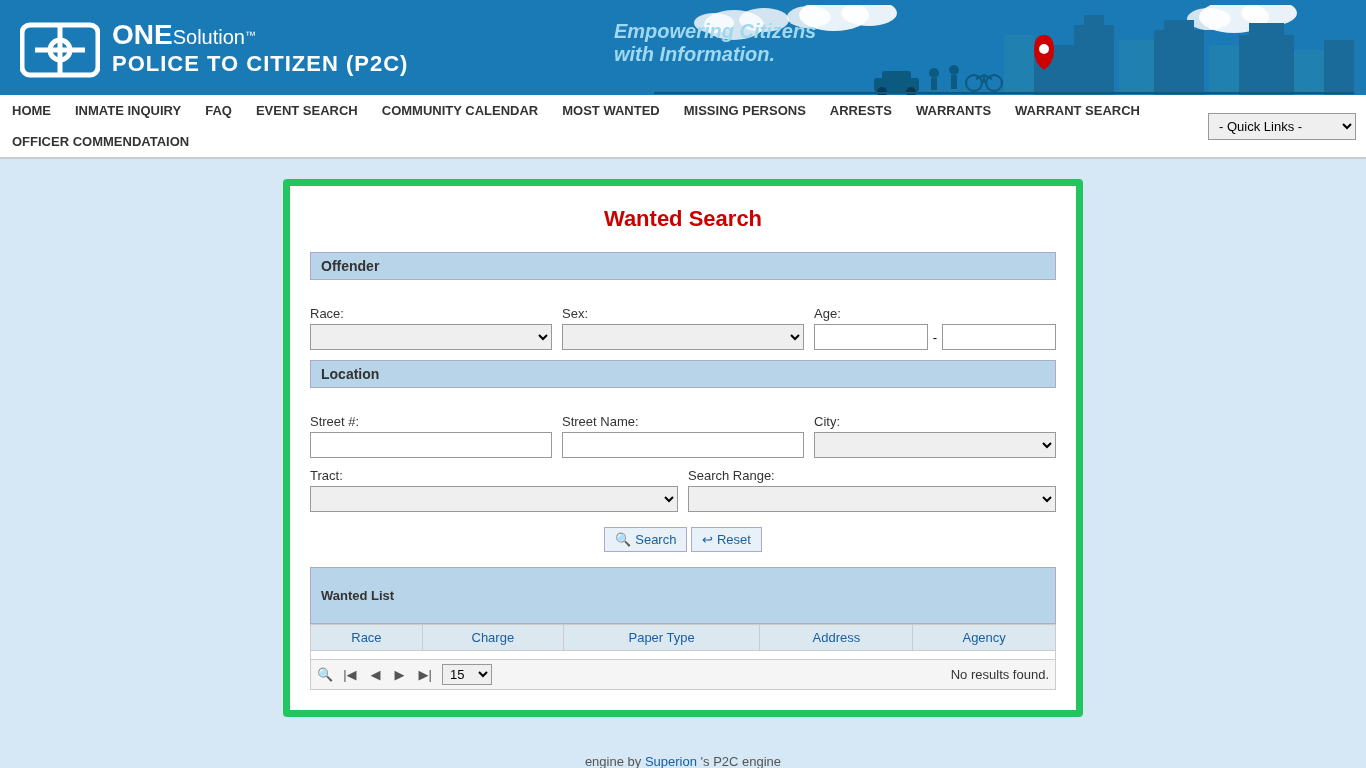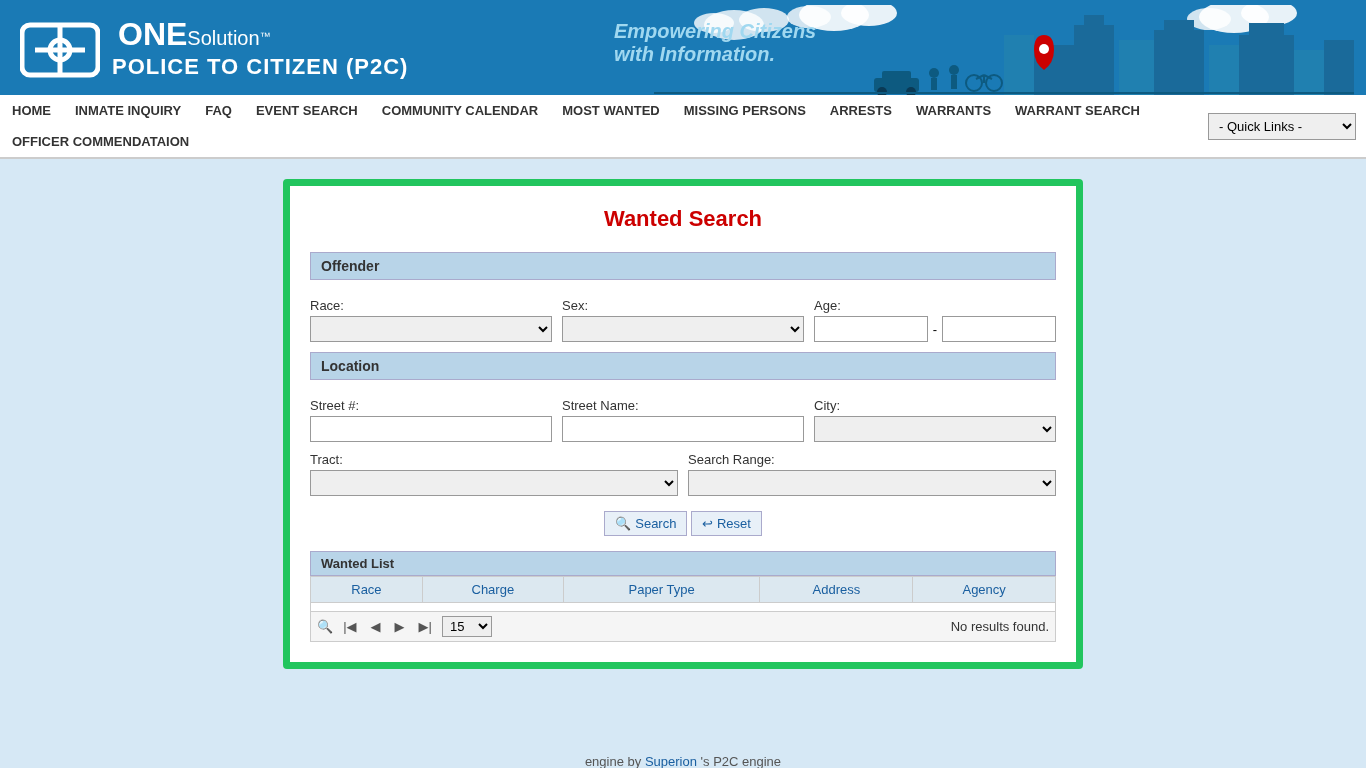--- a/index.html
+++ b/index.html
@@ -22,21 +22,21 @@
     }
     #logo-icon {
       width: 80px;
       height: 65px;
       margin-right: 12px;
     }
     #logo-text {
       color: white;
       line-height: 1.2;
     }
-    #logo-text .one { font-size: 32px; font-weight: bold; margin-left: 6px; }
+    #logo-text .one { font-size: 28px; font-weight: bold; }
     #logo-text .solution { font-size: 20px; }
     #logo-text .tm { font-size: 11px; vertical-align: super; }
     #logo-text .p2c { font-size: 22px; font-weight: bold; letter-spacing: 1px; }
     #header-right {
       position: absolute;
       right: 12px;
       top: 0;
       height: 95px;
       width: 760px;
       overflow: hidden;
@@ -119,21 +119,21 @@
     }
 
     
     .section-header {
       background: #b8d4e8;
       border: 1px solid #aac;
       padding: 5px 10px;
       font-weight: bold;
       font-size: 14px;
       color: #333;
-      margin-bottom: 18px;
+      margin-bottom: 26px;
     }
 
     
     .form-row {
       display: flex;
       gap: 10px;
       margin-bottom: 10px;
       align-items: flex-start;
     }
     .form-field {
@@ -191,21 +191,21 @@
       text-decoration: none;
     }
 
     
     #wanted-list-section {
       margin-top: 15px;
     }
     #wanted-list-header {
       background: #b8d4e8;
       border: 1px solid #aac;
-      padding: 4px 10px;
+      padding: 20px 10px;
       font-weight: bold;
       font-size: 13px;
       color: #333;
     }
     #wanted-list-table {
       width: 100%;
       border-collapse: collapse;
       border: 1px solid #ccc;
     }
     #wanted-list-table th {

